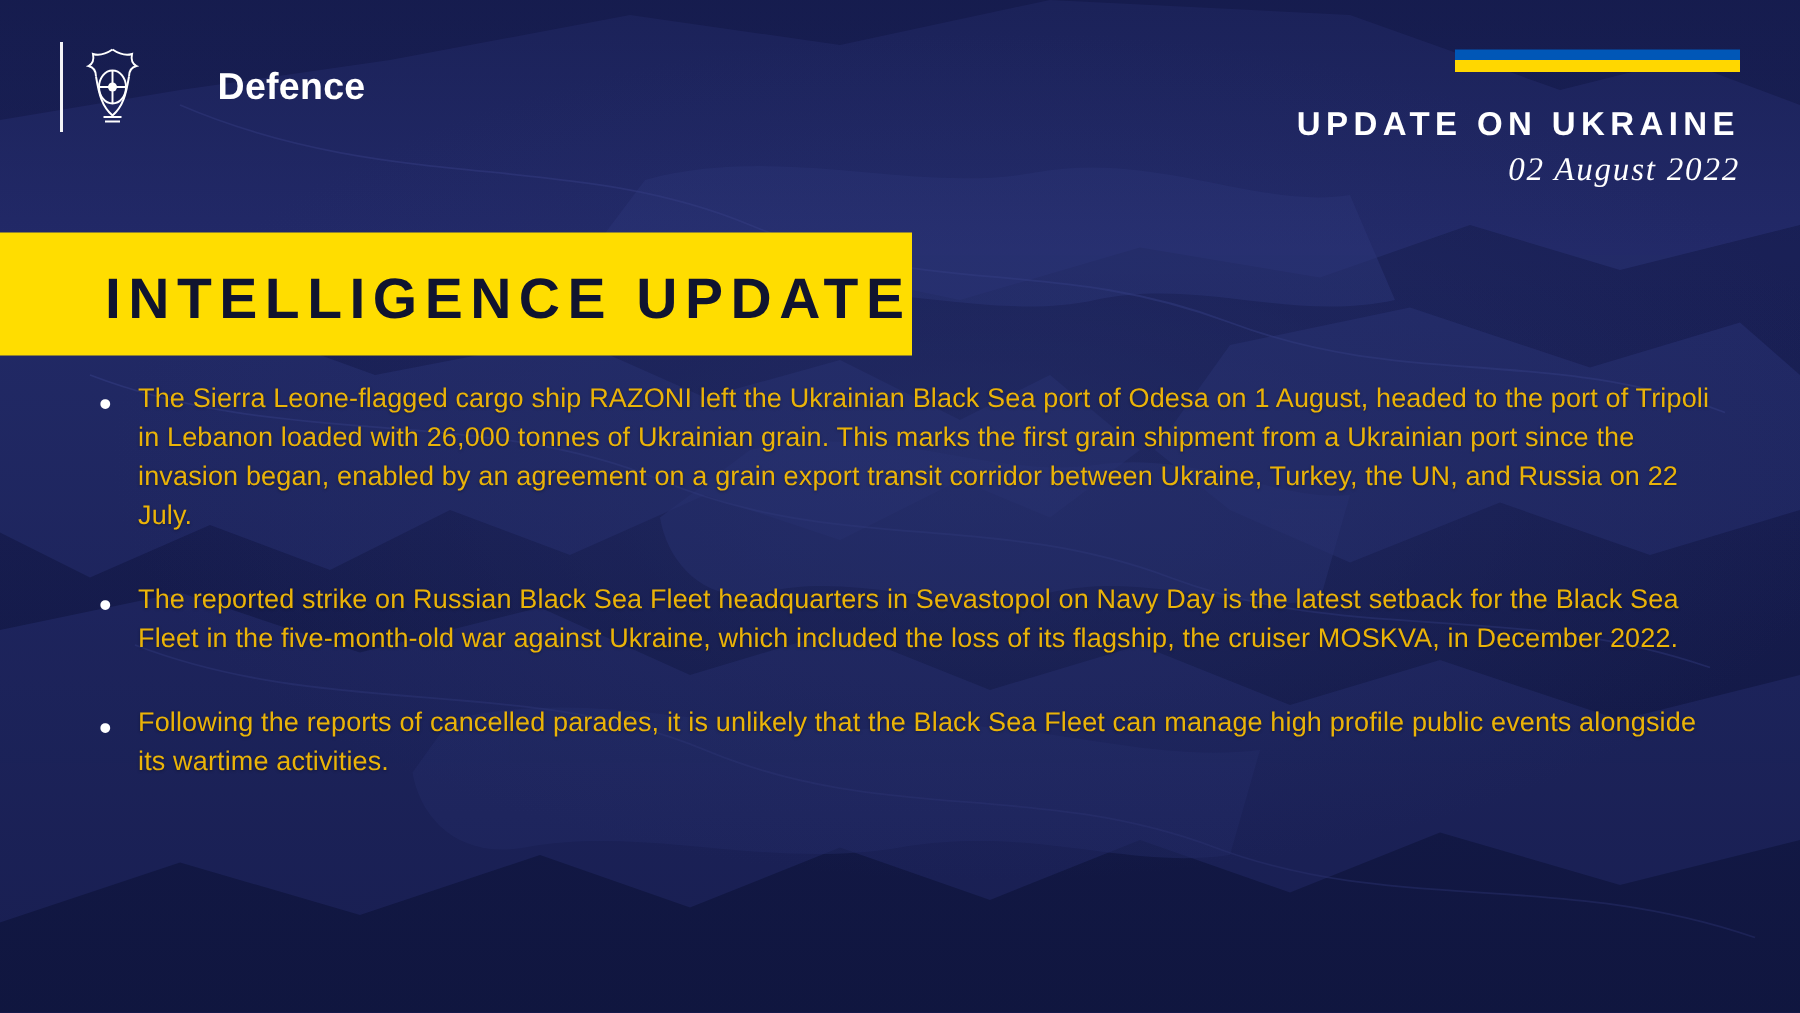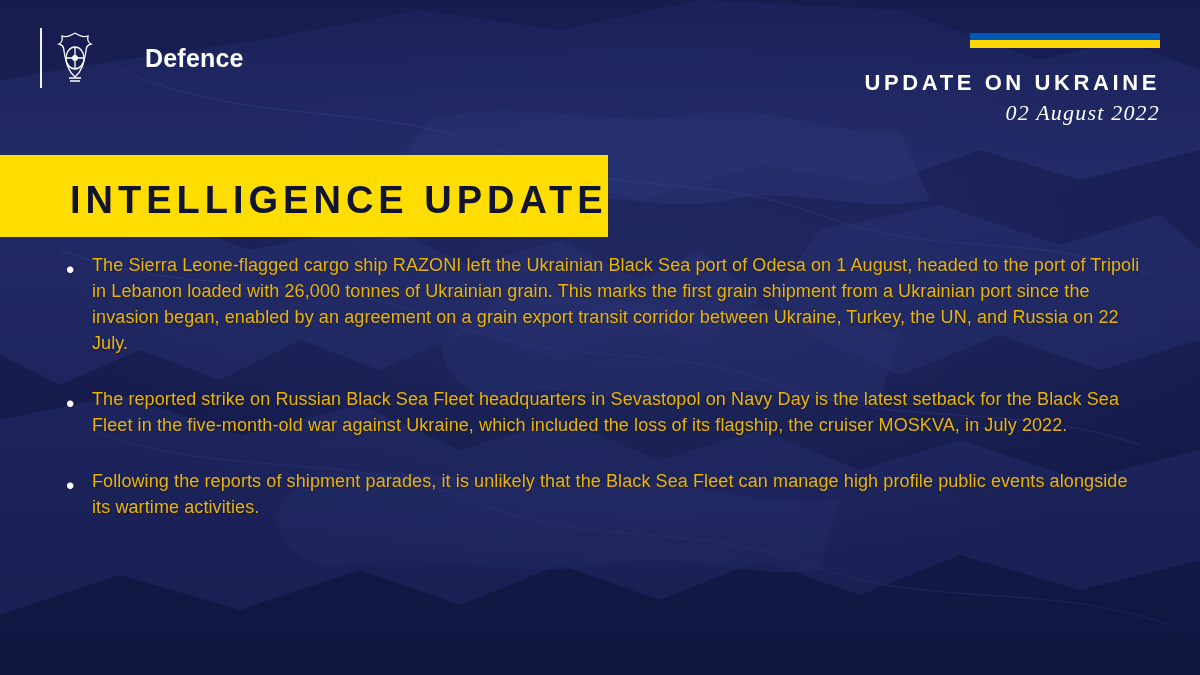--- a/index.html
+++ b/index.html
@@ -219,21 +219,21 @@
     <div class="banner-text">INTELLIGENCE UPDATE</div>
   </div>
 
   <div class="body-list">
     <div class="bullet-row">
       <div class="bullet-dot">•</div>
       <div class="bullet-text">The Sierra Leone-flagged cargo ship RAZONI left the Ukrainian Black Sea port of Odesa on 1 August, headed to the port of Tripoli in Lebanon loaded with 26,000 tonnes of Ukrainian grain. This marks the first grain shipment from a Ukrainian port since the invasion began, enabled by an agreement on a grain export transit corridor between Ukraine, Turkey, the UN, and Russia on 22 July.</div>
     </div>
     <div class="bullet-row">
       <div class="bullet-dot">•</div>
-      <div class="bullet-text">The reported strike on Russian Black Sea Fleet headquarters in Sevastopol on Navy Day is the latest setback for the Black Sea Fleet in the five-month-old war against Ukraine, which included the loss of its flagship, the cruiser MOSKVA, in July 2022.</div>
+      <div class="bullet-text">The reported strike on Russian Black Sea Fleet headquarters in Sevastopol on Navy Day is the latest setback for the Black Sea Fleet in the five-month-old war against Ukraine, which included the loss of its flagship, the cruiser MOSKVA, in December 2022.</div>
     </div>
     <div class="bullet-row">
       <div class="bullet-dot">•</div>
-      <div class="bullet-text">Following the reports of shipment parades, it is unlikely that the Black Sea Fleet can manage high profile public events alongside its wartime activities.</div>
+      <div class="bullet-text">Following the reports of cancelled parades, it is unlikely that the Black Sea Fleet can manage high profile public events alongside its wartime activities.</div>
     </div>
   </div>
 
 </div>
 
 </body></html>

